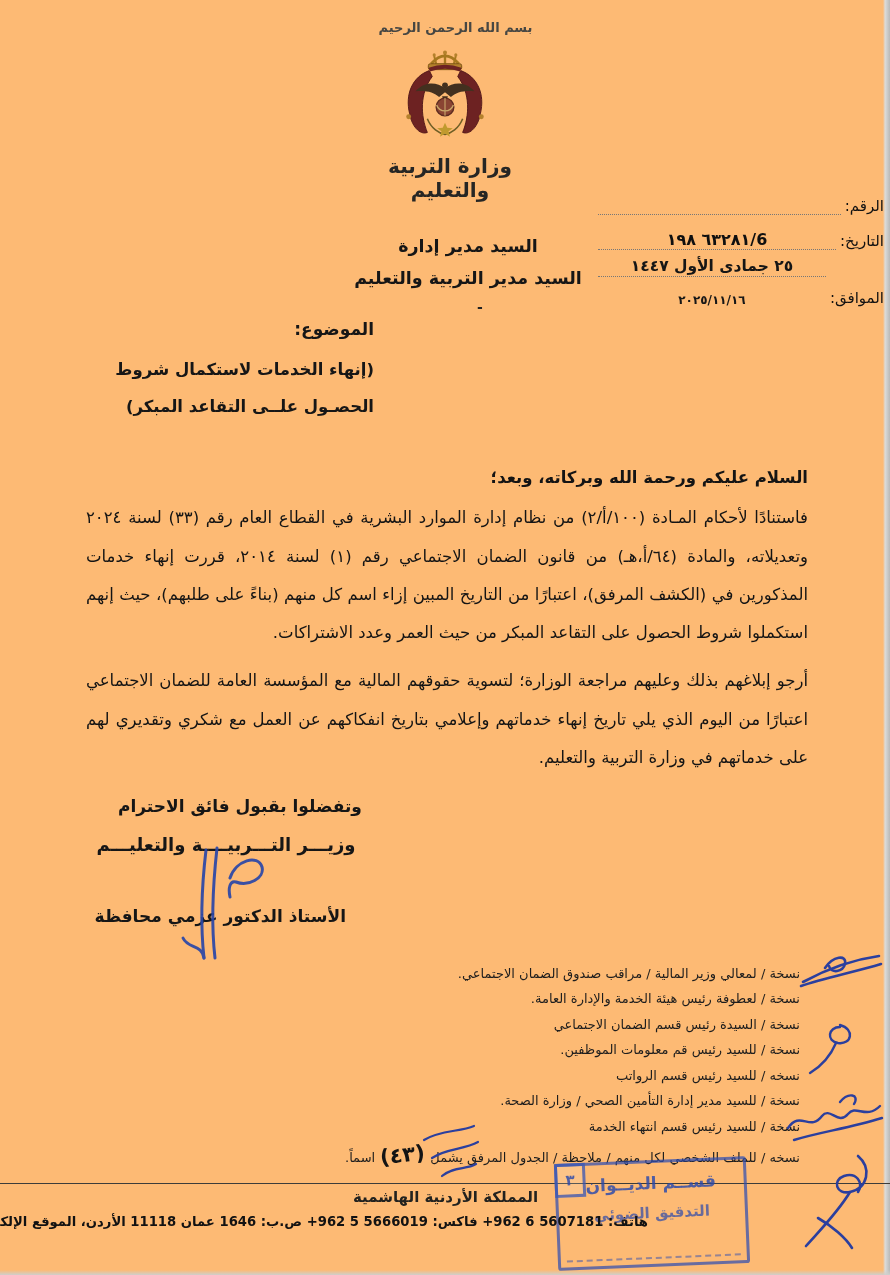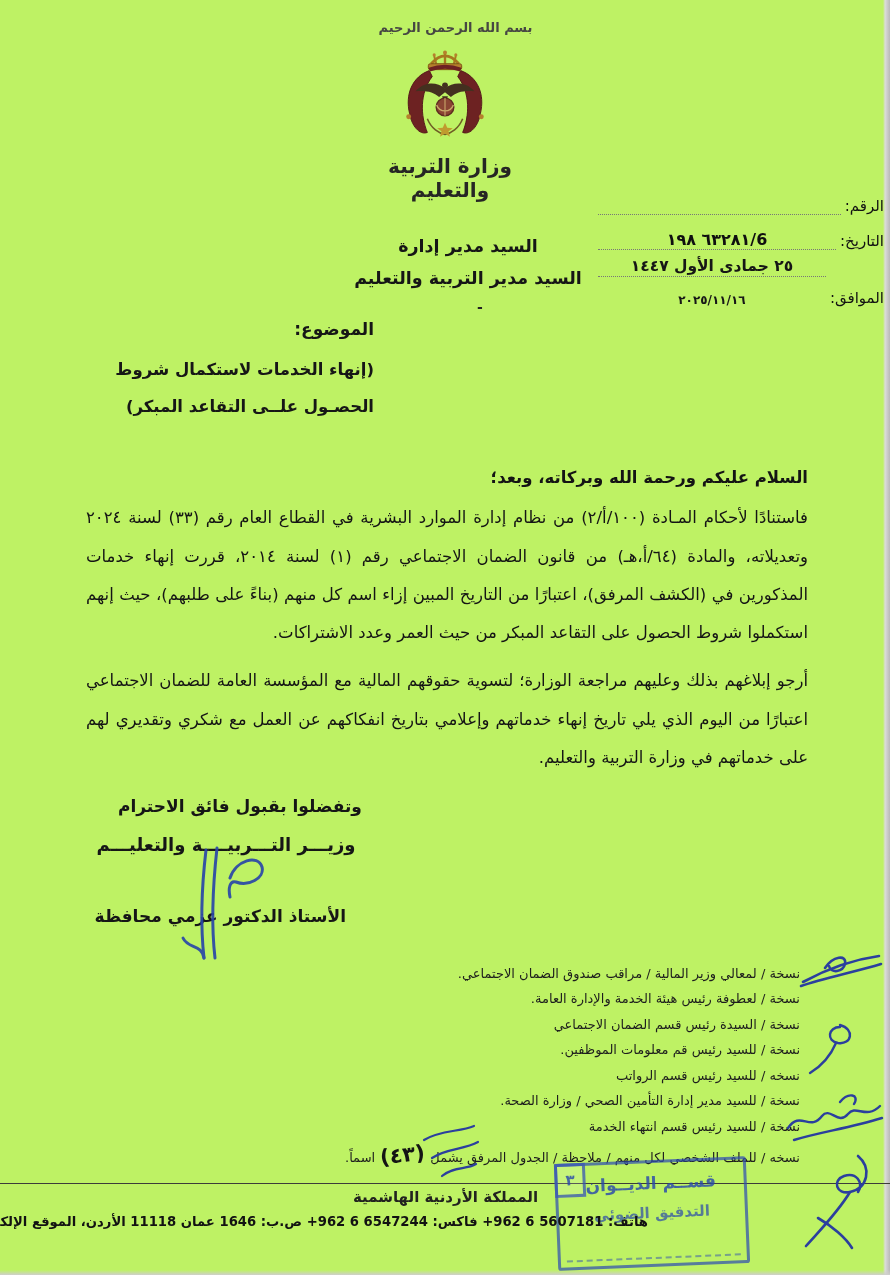--- a/index.html
+++ b/index.html
@@ -1,18 +1,18 @@
 <!DOCTYPE html>
 <html lang="ar"><head>
 <meta charset="utf-8">
 <style>
   html,body{margin:0;padding:0;background:#e8e8e6;}
   .page{
     position:relative;width:890px;height:1275px;margin:0 auto;
-    background:#bef264;overflow:hidden;
+    background:#fdba74;overflow:hidden;
     font-family:"DejaVu Sans",sans-serif;color:#161616;
   }
   .abs{position:absolute;}
   .rtl{direction:rtl;unicode-bidi:embed;}
   .ltr{direction:ltr;unicode-bidi:isolate;}
 
   
   .edge-right{right:0;top:0;width:7px;height:1275px;background:linear-gradient(to left,#b9b9b7,#dcdcda 70%,transparent);}
   .edge-bottom{left:0;bottom:0;width:890px;height:5px;background:linear-gradient(to top,#cfcfcc,transparent);}
 
@@ -213,21 +213,21 @@
     </g>
   </svg>
 
   <div class="abs footer-line"></div>
   <div class="abs kingdom rtl">المملكة الأردنية الهاشمية</div>
 
   <div class="abs contact">
     <span>هاتف:</span>
     <span class="ltr">+962 6 5607181</span>
     <span>فاكس:</span>
-    <span class="ltr">+962 6 6547244</span>
+    <span class="ltr">+962 5 5666019</span>
     <span>ص.ب:</span>
     <span class="ltr">1646</span>
     <span>عمان 11118 الأردن،</span>
     <span>الموقع الإلكتروني:</span>
     
   </div>
 
   <div class="abs stamp">
     <div class="cornerbox">٣</div>
     <div class="s1">قســم الديــوان</div>

